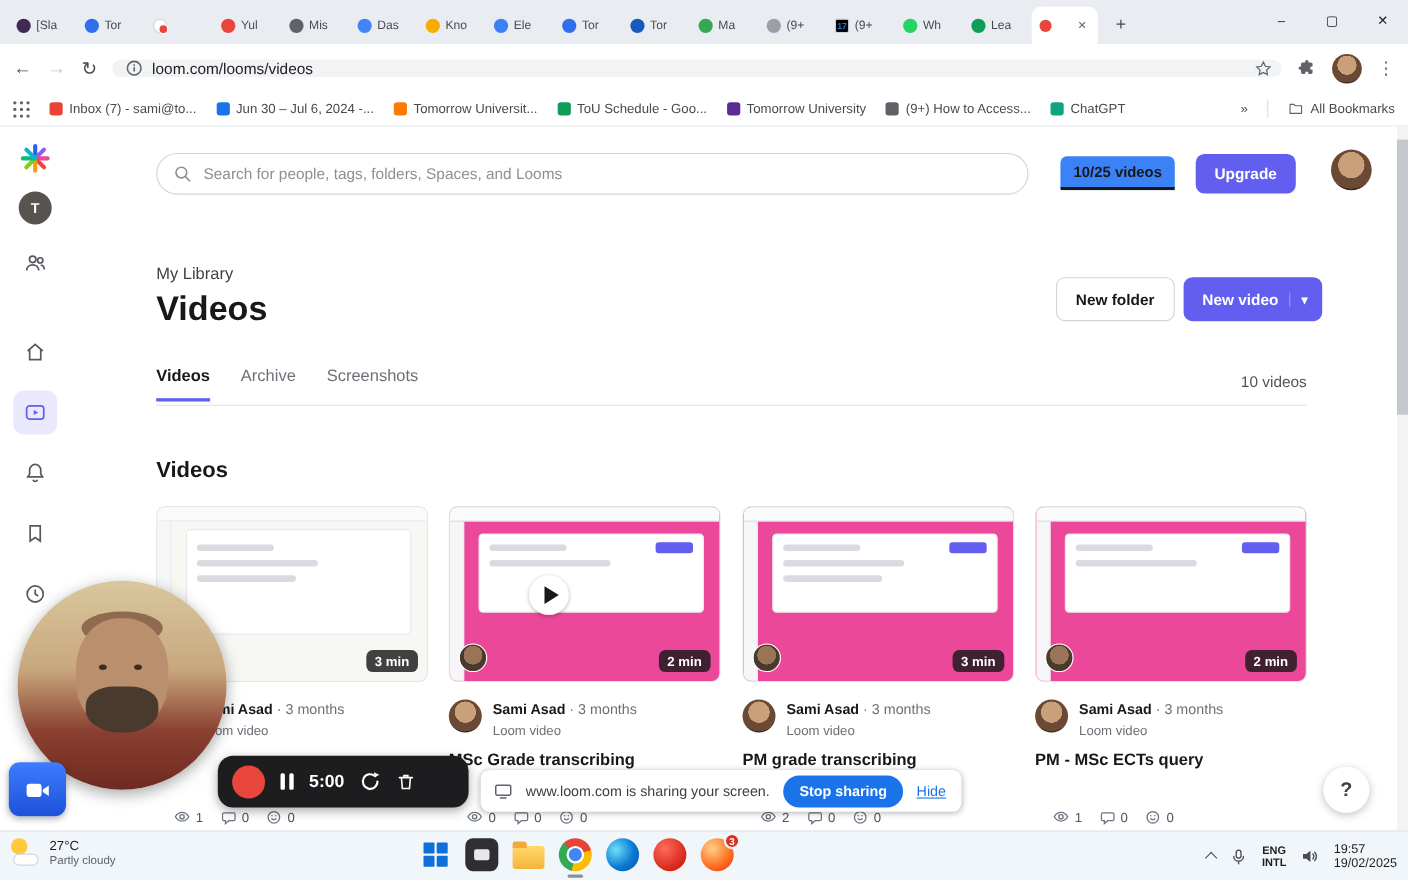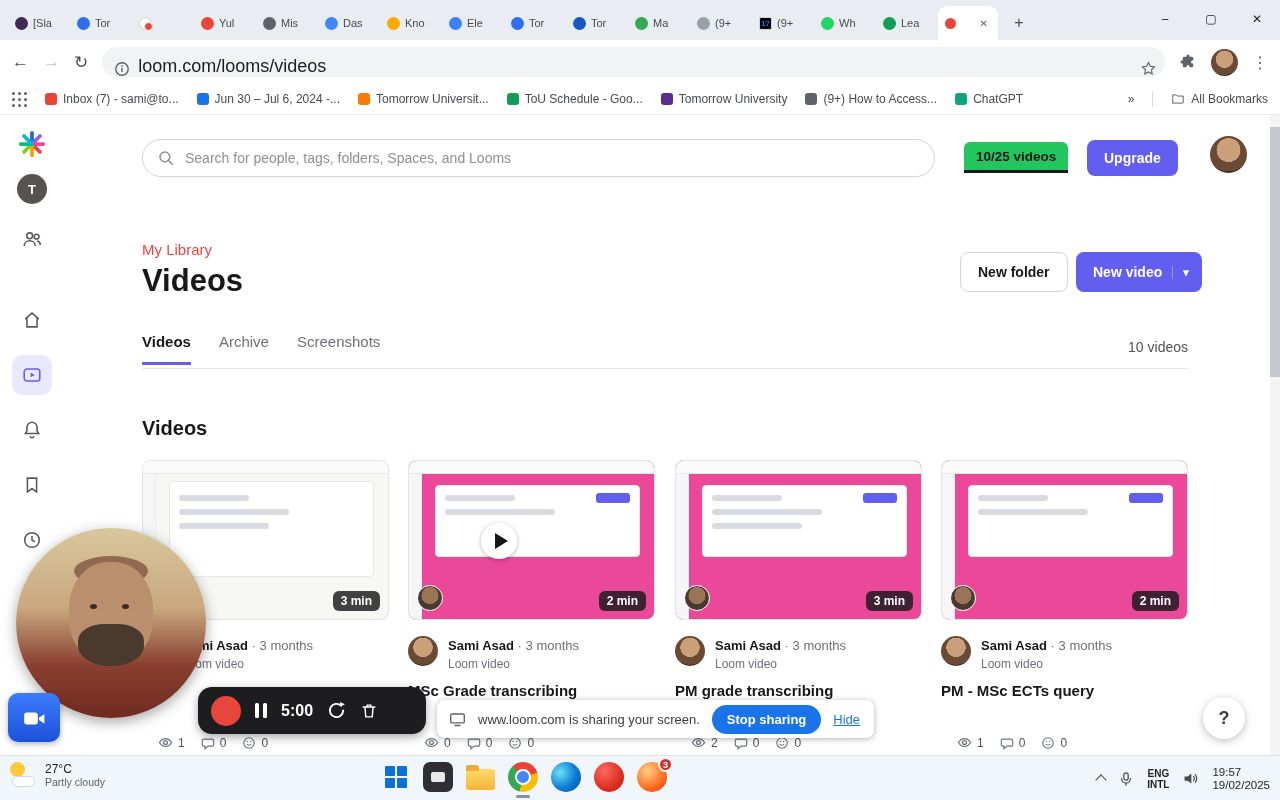--- a/index.html
+++ b/index.html
@@ -17,21 +17,21 @@
   .fav.recfav::after{content:"";position:absolute;right:-2px;bottom:-2px;width:7px;height:7px;border-radius:50%;background:#e8453c;border:1px solid #fff}
   .reddot{width:11px;height:11px;border-radius:50%;background:#e8453c;flex:0 0 auto}
   .tabclose{font-size:10px;color:#5f6368;padding:1px 3px;border-radius:50%}
   #newtab{width:26px;height:26px;margin:0 0 4px 6px;border-radius:50%;display:flex;align-items:center;justify-content:center;color:#474b50;font-size:16px}
   #wincontrols{position:absolute;top:0;right:0;height:40px;display:flex;z-index:21}
   .wc{width:46px;height:38px;display:flex;align-items:center;justify-content:center;font-size:12px;color:#202124}
 
   #toolbar{position:absolute;top:40px;left:0;right:0;height:44px;background:#fff;display:flex;align-items:center;padding:0 12px;gap:14px;z-index:20}
   .navbtn{font-size:17px;color:#494c50}
   .navbtn.dis{color:#c3c7cc}
-  #addressbar{flex:1;height:30px;background:#f1f3f4;border-radius:16px;display:flex;align-items:flex-end;padding:0 8px 0 12px;gap:8px;font-size:18px;color:#202124}
+  #addressbar{flex:1;height:16px;background:#f1f3f4;border-radius:16px;display:flex;align-items:flex-start;padding:0 8px 0 12px;gap:8px;font-size:14px;color:#202124}
   #addressbar .addr{flex:1}
   .toolicon{display:flex;align-items:center;justify-content:center}
   .avatar-sm{width:27px;height:27px;border-radius:50%;background:radial-gradient(circle at 50% 38%,#c9a07a 0 40%,#6b4a35 41% 72%,#3d2b20 73%)}
   .kebab{font-size:16px;color:#5f6368;letter-spacing:0}
 
   #bookmarksbar{position:absolute;top:84px;left:0;right:0;height:31px;background:#fff;display:flex;align-items:center;padding:0 12px;gap:18px;font-size:12px;color:#474b50;border-bottom:1px solid #e6e9ed;z-index:20}
   .bk{display:flex;align-items:center;gap:6px;white-space:nowrap}
   .bkfav{width:12px;height:12px;border-radius:3px;flex:0 0 auto}
   .grid9{width:3px;height:3px;background:#5f6368;border-radius:50%;box-shadow:6px 0 #5f6368,12px 0 #5f6368,0 6px #5f6368,6px 6px #5f6368,12px 6px #5f6368,0 12px #5f6368,6px 12px #5f6368,12px 12px #5f6368;margin:0 12px 12px 0}
   .bspacer{flex:1}
@@ -39,24 +39,24 @@
 
   
   #page{position:absolute;top:115px;left:0;right:0;height:640px;background:#fff;overflow:hidden;z-index:10}
   #sidebar{position:absolute;top:0;left:0;width:64px;height:100%;display:flex;flex-direction:column;align-items:center;padding-top:14px;gap:15px}
   .sideicon{width:40px;height:40px;display:flex;align-items:center;justify-content:center;border-radius:10px;color:#565a60}
   .sideicon.on{background:#e9e8fd;color:#615ef0}
   .ws-avatar{width:30px;height:30px;border-radius:50%;background:#57534e;color:#fff;font-size:13px;font-weight:700;display:flex;align-items:center;justify-content:center}
   #searchpill{position:absolute;left:142px;top:24px;width:793px;height:38px;border:1px solid #d4d4d8;border-radius:19px;display:flex;align-items:center;padding:0 14px;gap:10px}
   #searchpill input{border:none;outline:none;flex:1;font-size:14px;color:#18181b;font-family:"Liberation Sans",sans-serif;background:transparent}
   #searchpill input::placeholder{color:#8e8e96}
-  #quota{position:absolute;left:964px;top:27px;padding:7px 12px 6px;background:#22c55e;border-bottom:3px solid #18181b;border-radius:6px 6px 0 0;font-size:13.5px;font-weight:700;color:#18181b}
+  #quota{position:absolute;left:964px;top:27px;padding:7px 12px 6px;background:#3b82f6;border-bottom:3px solid #18181b;border-radius:6px 6px 0 0;font-size:13.5px;font-weight:700;color:#18181b}
   #upgradebtn{position:absolute;left:1087px;top:25px;height:36px;padding:0 17px;background:#615ef0;color:#fff;border:none;border-radius:8px;font-size:14px;font-weight:700;display:flex;align-items:center}
   #topavatar{position:absolute;left:1210px;top:21px;width:37px;height:37px;border-radius:50%;background:radial-gradient(circle at 50% 38%,#c9a07a 0 40%,#6b4a35 41% 72%,#3d2b20 73%)}
-  #mylib{position:absolute;left:142px;top:126px;font-size:15px;color:#ef4444}
+  #mylib{position:absolute;left:142px;top:126px;font-size:15px;color:#404040}
   #pagetitle{position:absolute;left:142px;top:148px;font-size:31px;font-weight:700;color:#18181b}
   #newfolder{position:absolute;left:960px;top:137px;height:40px;padding:0 17px;background:#fff;border:1px solid #d4d4d8;border-radius:8px;font-size:14px;font-weight:600;color:#18181b;display:flex;align-items:center}
   #newvideo{position:absolute;left:1076px;top:137px;height:40px;padding:0 13px 0 17px;background:#615ef0;border:none;border-radius:8px;font-size:14px;font-weight:700;color:#fff;display:flex;align-items:center;gap:10px}
   #newvideo .caret{border-left:1px solid rgba(255,255,255,.35);padding-left:10px;font-size:11px}
   #tabsrow{position:absolute;left:142px;top:218px;right:92px;height:36px;display:flex;gap:28px;align-items:flex-start;border-bottom:1px solid #e4e4e7}
   .ptab{font-size:15px;color:#6f6f78;padding-bottom:12px}
   .ptab.on{color:#18181b;font-weight:700;border-bottom:3px solid #615ef0;margin-bottom:-2px}
   #vcount{position:absolute;right:92px;top:224px;font-size:14px;color:#52525b}
   #secttitle{position:absolute;left:142px;top:302px;font-size:20px;font-weight:700;color:#18181b}
 

